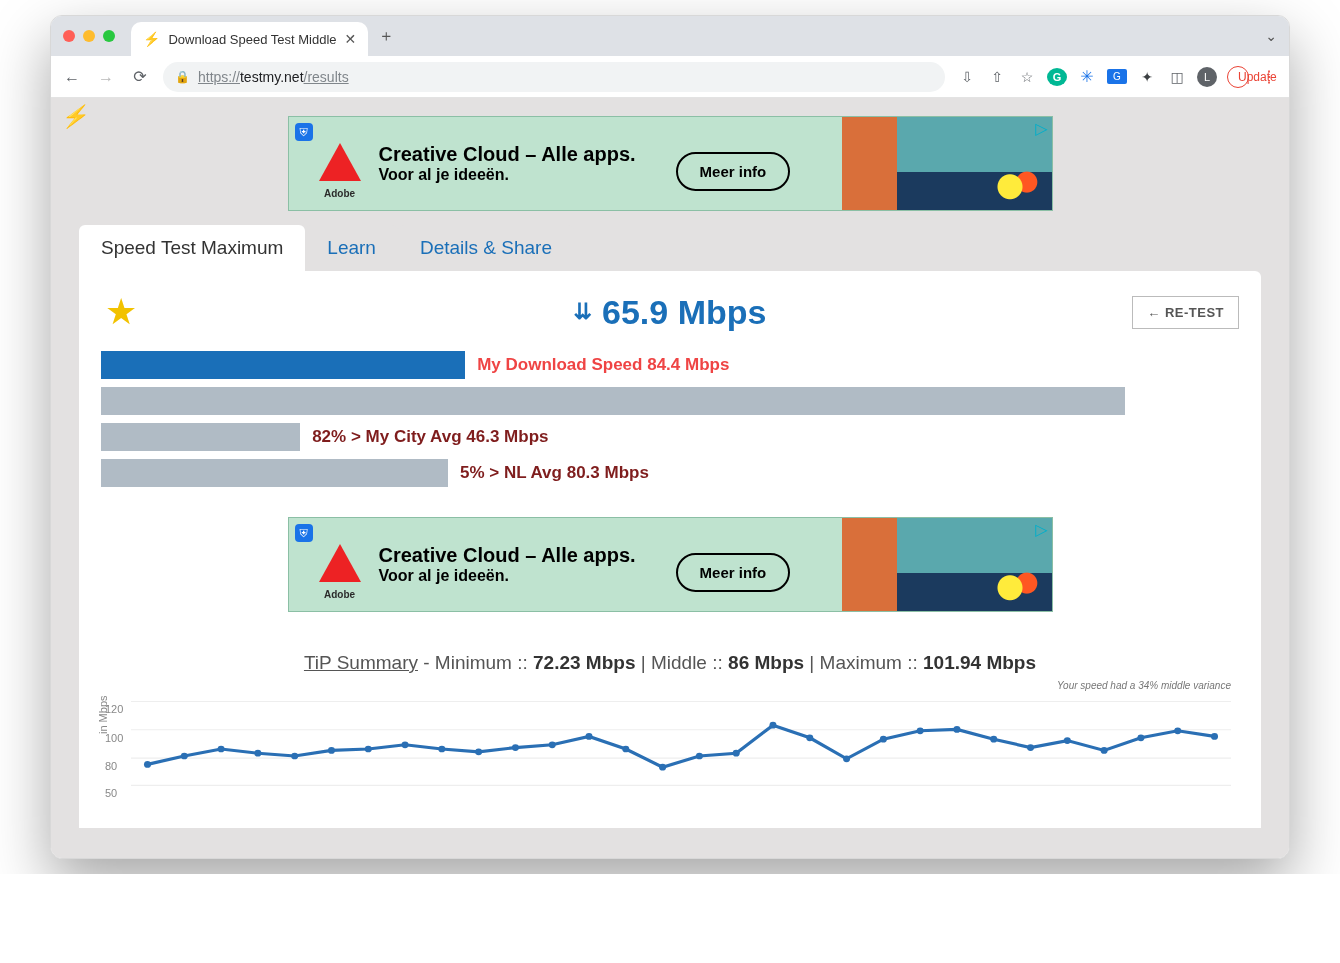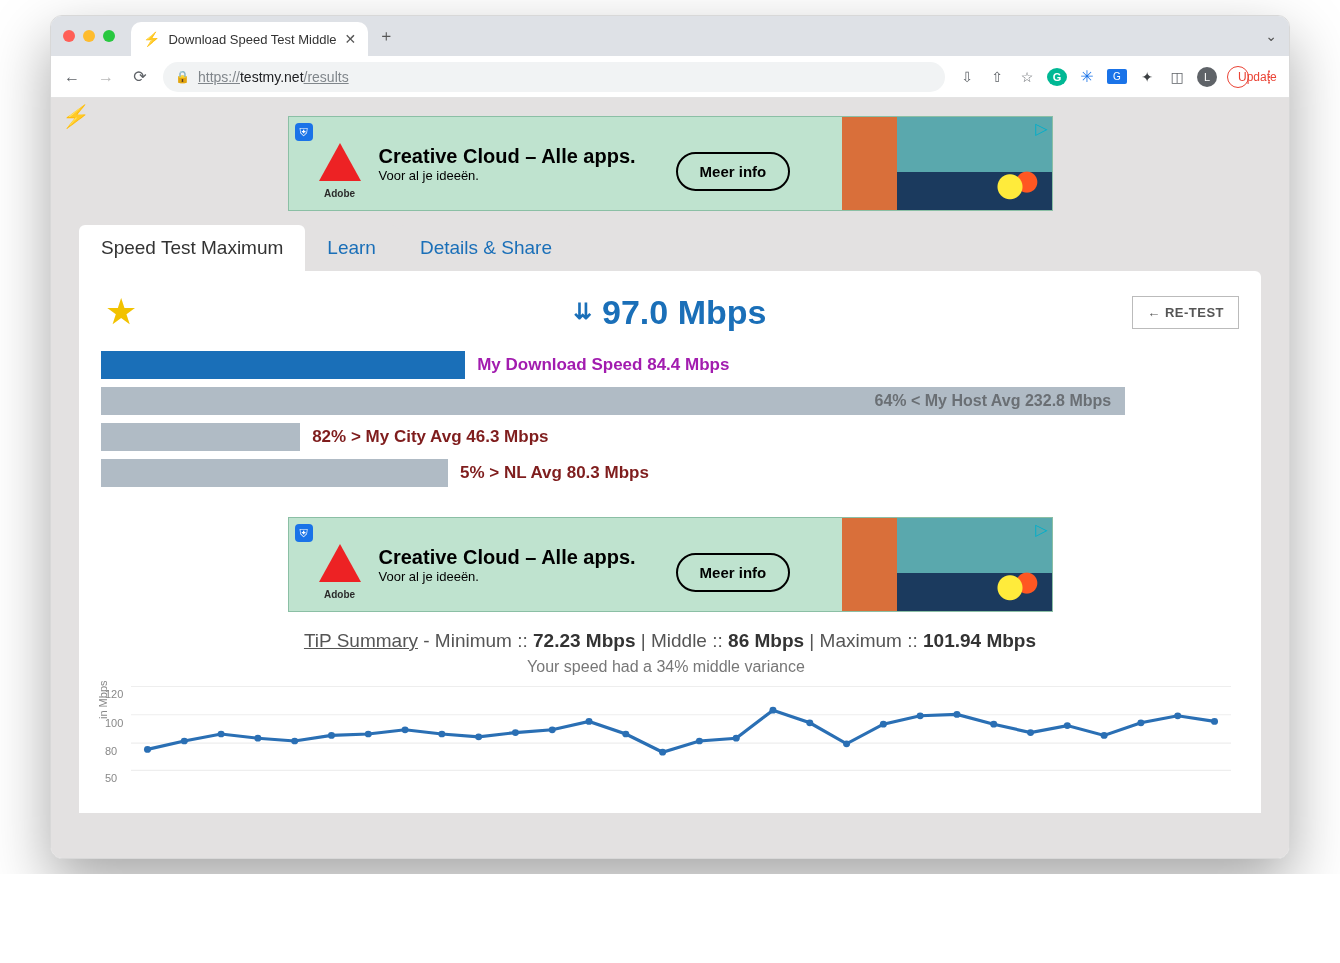--- a/index.html
+++ b/index.html
@@ -66,21 +66,21 @@
   .ad .adinfo { position:absolute; top:2px; right:4px; color:#00aecb; font-size:16px;}
   .adobe-logo {
     width:42px; height:42px; margin:0 18px 0 30px; position:relative;
   }
   .adobe-logo .tri {
     width:0;height:0;border-left:21px solid transparent;border-right:21px solid transparent;border-bottom:38px solid #ed2224;
   }
   .adobe-logo .lbl { position:absolute; bottom:-14px; left:0; right:0; text-align:center; font-size:10px; color:#2b2b2b; font-weight:600;}
   .ad-text { color:#000; }
   .ad-text .l1 { font-weight:700; font-size:20px; }
-  .ad-text .l2 { font-weight:400; font-size:13px; }
+  .ad-text .l2 { font-weight:700; font-size:16px; }
   .ad-btn { margin-left:40px; border:2px solid #000; border-radius:22px; padding:9px 22px; font-weight:700; font-size:15px;margin-top:16px; }
   .ad-img {
     margin-left:auto; width:210px; height:100%;
     background:
       radial-gradient(circle at 80% 75%, #ffeb3b 0 12px, transparent 13px),
       radial-gradient(circle at 88% 70%, #ff5722 0 10px, transparent 11px),
       linear-gradient(#d96f3a,#d96f3a) 0 0/55px 100% no-repeat,
       linear-gradient(#1b3a5e,#1b3a5e) 55px 55px/160px 45px no-repeat,
       #5aa8ad;
   }
@@ -104,29 +104,29 @@
   .retest {
     margin-left:auto; border:1px solid #bbb; background:#fff;
     padding:8px 14px; font-size:13px; font-weight:700; color:#555; letter-spacing:.5px;
   }
 
   .bar-row { display:flex; align-items:center; margin:8px 0; min-height:28px; }
   .bar { height:28px; }
   .bar.blue { background:#1a6fb8; }
   .bar.grey { background:#b0bbc5; }
   .bar-label { font-weight:700; margin-left:12px; font-size:17px; }
-  .lbl-blue { color:#a21caf; }
+  .lbl-blue { color:#ef4444; }
   .lbl-grey { color:#7f1d1d; }
   .bar-label.inside { color:#6a6f74; margin-left:0; padding-right:14px; text-align:right; width:100%; position:absolute; font-size:16px;}
   .bar-rel { position:relative; display:flex; align-items:center; width:100%; }
 
-  .tip-line { text-align:center; font-size:19px; color:#555; margin-top:6px; }
+  .tip-line { text-align:center; font-size:19px; color:#555; margin-top:28px; }
   .tip-line .u { text-decoration:underline; }
   .tip-line b { color:#333; }
-  .variance { text-align:center; font-size:16px; color:#777; margin:6px 8px 2px 0; }
+  .variance { text-align:right; font-size:10px; color:#777; margin:6px 8px 2px 0;font-style:italic; }
 
   .chart { position:relative; height:105px; margin:0 8px 0 30px; }
   .ylabel { position:absolute; left:-28px; top:50%; transform:rotate(-90deg) translateX(18px); font-size:11px; color:#888; transform-origin:left; }
   .ytick { position:absolute; left:-26px; font-size:11px; color:#888; transform:translateY(-50%);margin-top:8px; }
   .chart svg { width:100%; height:100%; }
 
 </style>
 </head>
 <body>
 
@@ -199,34 +199,33 @@
       <div class="ptab">Learn</div>
       <div class="ptab">Details &amp; Share</div>
     </div>
 
     <div class="panel">
 
       <div class="headline">
         <span class="star">★</span>
         <span class="speed-big">
           <span class="down-icon">⇊</span>
-          <span>97.0 Mbps</span>
+          <span>65.9 Mbps</span>
         </span>
         <button class="retest">← RE-TEST</button>
       </div>
 
       <div class="bar-row">
         <div class="bar blue" style="width:32%"></div>
         <span class="bar-label lbl-blue">My Download Speed 84.4 Mbps</span>
       </div>
 
       <div class="bar-row">
         <div class="bar-rel">
           <div class="bar grey" style="width:90%"></div>
-          <span class="bar-label inside" style="width:90%">64% &lt; My Host Avg 232.8 Mbps</span>
         </div>
       </div>
 
       <div class="bar-row">
         <div class="bar grey" style="width:17.5%"></div>
         <span class="bar-label lbl-grey">82% &gt; My City Avg 46.3 Mbps</span>
       </div>
 
       <div class="bar-row">
         <div class="bar grey" style="width:30.5%"></div>

